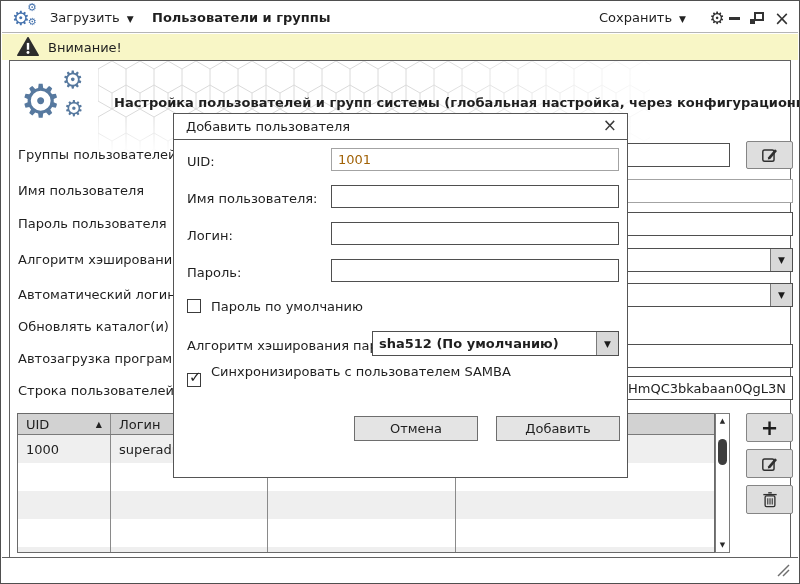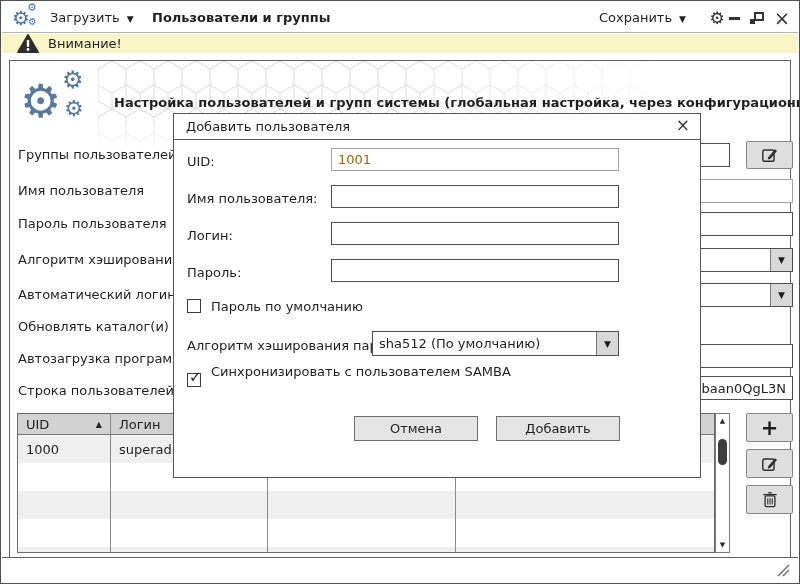--- a/index.html
+++ b/index.html
@@ -18,38 +18,38 @@
   .tb-title { position:absolute; left:150px; right:150px; top:0; height:31px; line-height:31px; text-align:left; font-weight:bold; }
   .gearbtn { position:absolute; right:66px; top:0; height:31px; width:30px; display:flex; align-items:center; justify-content:center; font-size:17px; color:#2d2d2d; }
   .winctl { position:absolute; right:8px; top:0; height:31px; display:flex; align-items:center; gap:10px; }
   .ic-min { width:11px; height:3px; background:#333; margin-top:2px; }
   .ic-restore { position:relative; width:14px; height:12px; }
   .ic-restore .outer { position:absolute; right:0; top:0; width:10px; height:9px; border:2px solid #333; background:#fff; }
   .ic-restore .inner { position:absolute; left:0; bottom:0; width:5px; height:5px; background:#333; }
   .ic-close { font-size:19px; line-height:14px; color:#333; }
 
   
-  .warnbar { position:absolute; top:33px; left:1px; right:1px; height:19px; background:#f8f6c6; display:flex; align-items:center; }
+  .warnbar { position:absolute; top:33px; left:1px; right:1px; height:26px; background:#f8f6c6; display:flex; align-items:center; }
   .warnbar svg { margin-left:15px; }
   .warnbar .wtext { margin-left:9px; }
 
   
   .panel { position:absolute; top:59px; left:8px; right:8px; height:499px; background:#fff; border:1px solid #616161; }
   .hexwrap { position:absolute; left:88px; top:0; width:552px; height:92px; pointer-events:none; }
   .biglogo { position:absolute; left:10px; top:10px; width:86px; height:66px; color:#57799f; }
   .biglogo .g1 { position:absolute; left:0; top:2px; font-size:46px; line-height:56px; }
   .biglogo .g2 { position:absolute; left:42px; top:-6px; font-size:24px; line-height:30px; }
   .biglogo .g3 { position:absolute; left:44px; top:24px; font-size:22px; line-height:28px; }
   .heading { position:absolute; left:104px; right:8px; top:34px; text-align:center; font-weight:bold; white-space:nowrap; }
 
   .flabel { position:absolute; left:8px; white-space:nowrap; }
   .input { position:absolute; border:1px solid #4f4f4f; background:#fff; font-family:inherit; font-size:13px; padding:0 6px; color:#222; outline:none; }
   .input.dim { border-color:#a3a3a3; color:#a16207; }
   .combo { position:absolute; border:1px solid #4f4f4f; background:#fff; }
-  .combo .cval { position:absolute; left:6px; top:0; bottom:0; right:26px; display:flex; align-items:center; white-space:nowrap; overflow:hidden; }
+  .combo .cval { position:absolute; left:6px; top:0; bottom:0; right:26px; display:flex; align-items:center; white-space:nowrap; overflow:hidden;font-weight:bold; }
   .combo .arrowbtn { position:absolute; right:0; top:0; bottom:0; width:22px; background:#d8d8d8; border-left:1px solid #7a7a7a; display:flex; align-items:center; justify-content:center; font-size:9px; color:#1c1c1c; }
   .sqbtn { position:absolute; background:#dedede; border:1px solid #858585; border-radius:2px; display:flex; align-items:center; justify-content:center; }
 
   
   .table { position:absolute; left:7px; top:352px; width:698px; height:140px; border:1px solid #6a6a6a; overflow:hidden; background:#fff; }
   .thead { display:flex; height:21px; background:#d2d2d2; border-bottom:1px solid #7a7a7a; }
   .thead .cell { display:flex; align-items:center; padding:0 8px; border-right:1px solid #8a8a8a; }
   .thead .cell:last-child { border-right:none; }
   .sort { margin-left:auto; font-size:8px; color:#222; }
   .trow { display:flex; height:28px; }
@@ -62,21 +62,21 @@
   .vscroll { position:absolute; left:705px; top:352px; width:15px; height:140px; border:1px solid #7a7a7a; background:#fff; }
   .vscroll .sarr { position:absolute; left:0; right:0; height:13px; display:flex; align-items:center; justify-content:center; font-size:7px; color:#2a2a2a; }
   .vscroll .up { top:0; } .vscroll .down { bottom:1px; }
   .vscroll .thumb { position:absolute; left:2px; top:25px; width:9px; height:26px; background:#3d3d3d; border-radius:5px; }
 
   
   .statusbar { position:absolute; left:1px; right:1px; bottom:1px; height:25px; background:#fff; border-top:1px solid #616161; }
   .grip { position:absolute; right:7px; bottom:5px; }
 
   
-  .dialog { position:absolute; left:172px; top:112px; width:528px; height:365px; background:#fff; border:1px solid #555; z-index:10; }
+  .dialog { position:absolute; left:172px; top:112px; width:455px; height:365px; background:#fff; border:1px solid #555; z-index:10; }
   .dlg-titlebar { position:relative; height:26px; border-bottom:1px solid #555; }
   .dlg-title { position:absolute; left:12px; top:0; line-height:25px; }
   .dlg-close { position:absolute; right:10px; top:1px; font-size:17px; color:#3a3a3a; cursor:default; }
   .dlg-label { position:absolute; left:13px; white-space:nowrap; }
   .checkbox { position:absolute; width:14px; height:14px; border:1.5px solid #3c3c3c; background:#fff; }
   .checkbox .tick { position:absolute; left:1px; top:-6px; font-size:15px; font-weight:bold; color:#222; }
   .dlgbtn { position:absolute; width:124px; height:25px; background:#e4e4e4; border:1px solid #6e6e6e; font-family:inherit; font-size:13px; color:#1f1f1f; text-align:center; line-height:23px; }
 </style>
 </head>
 <body>

